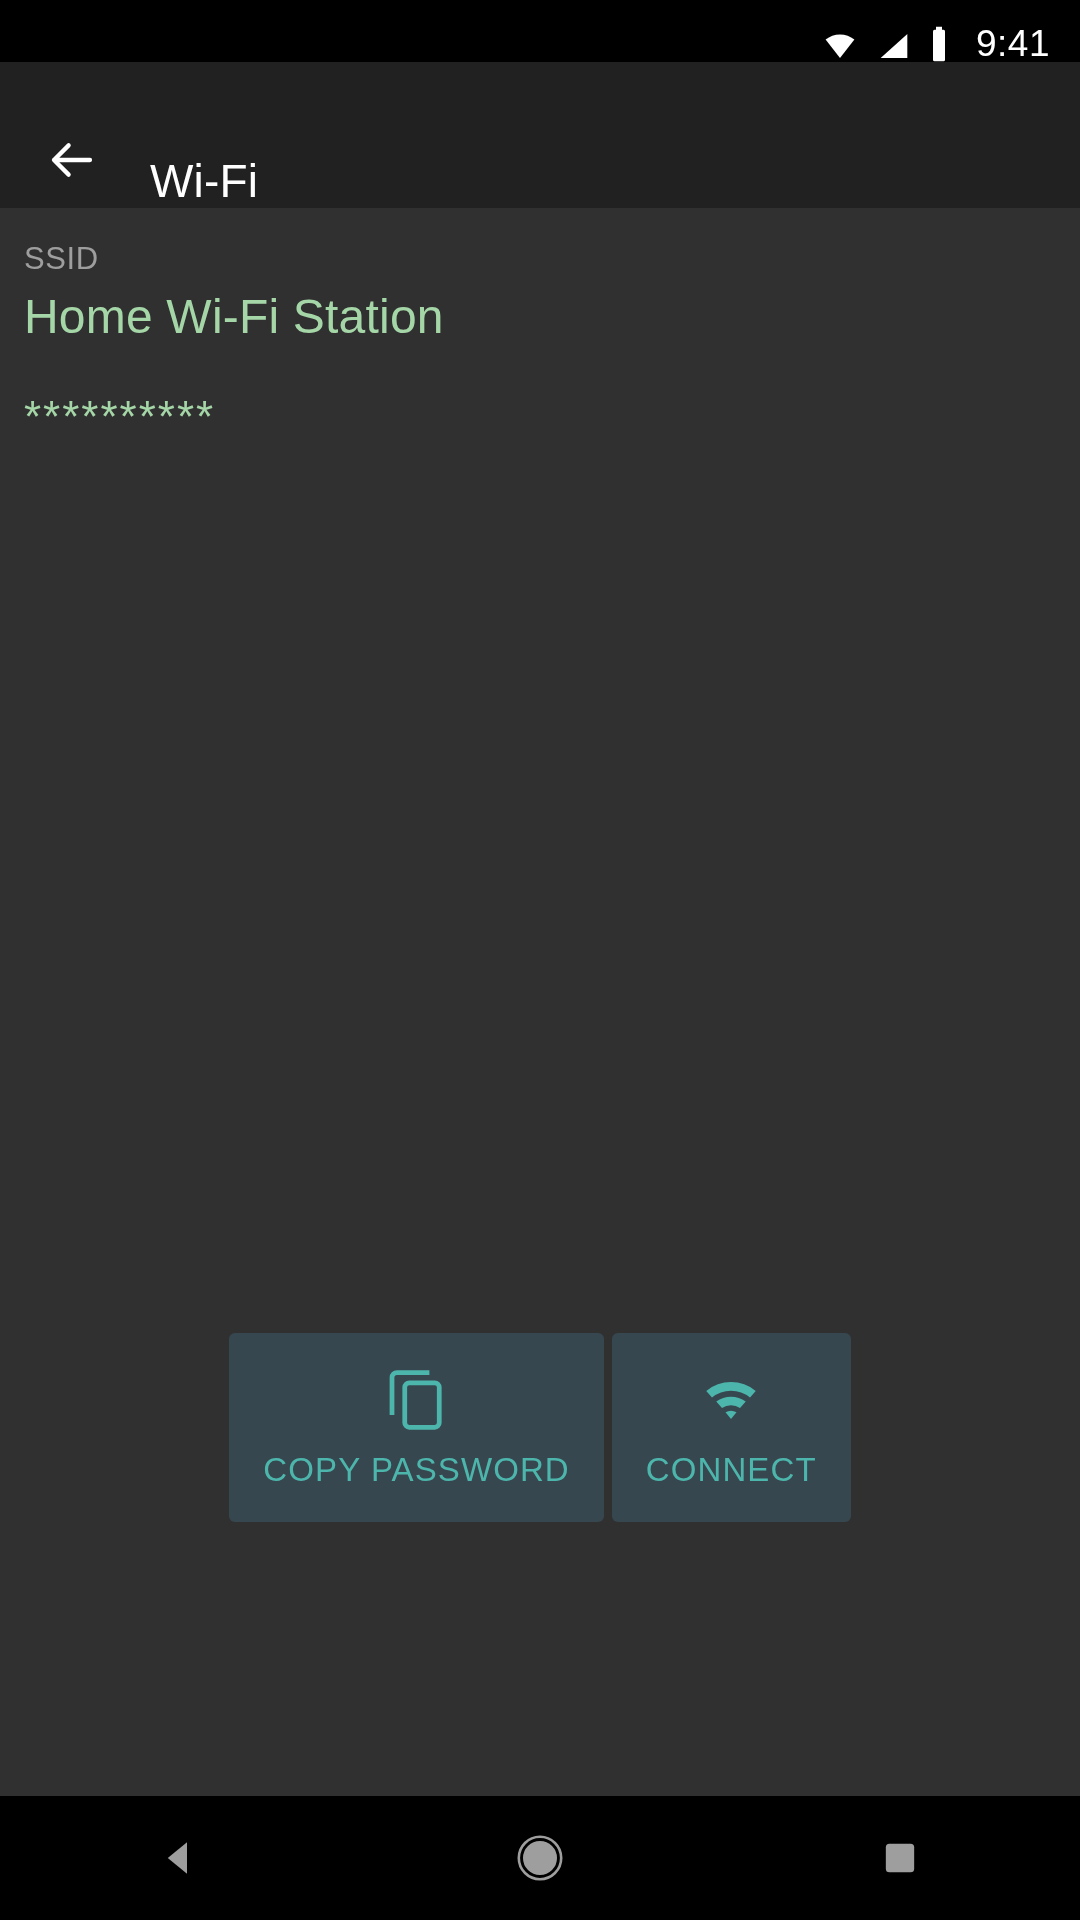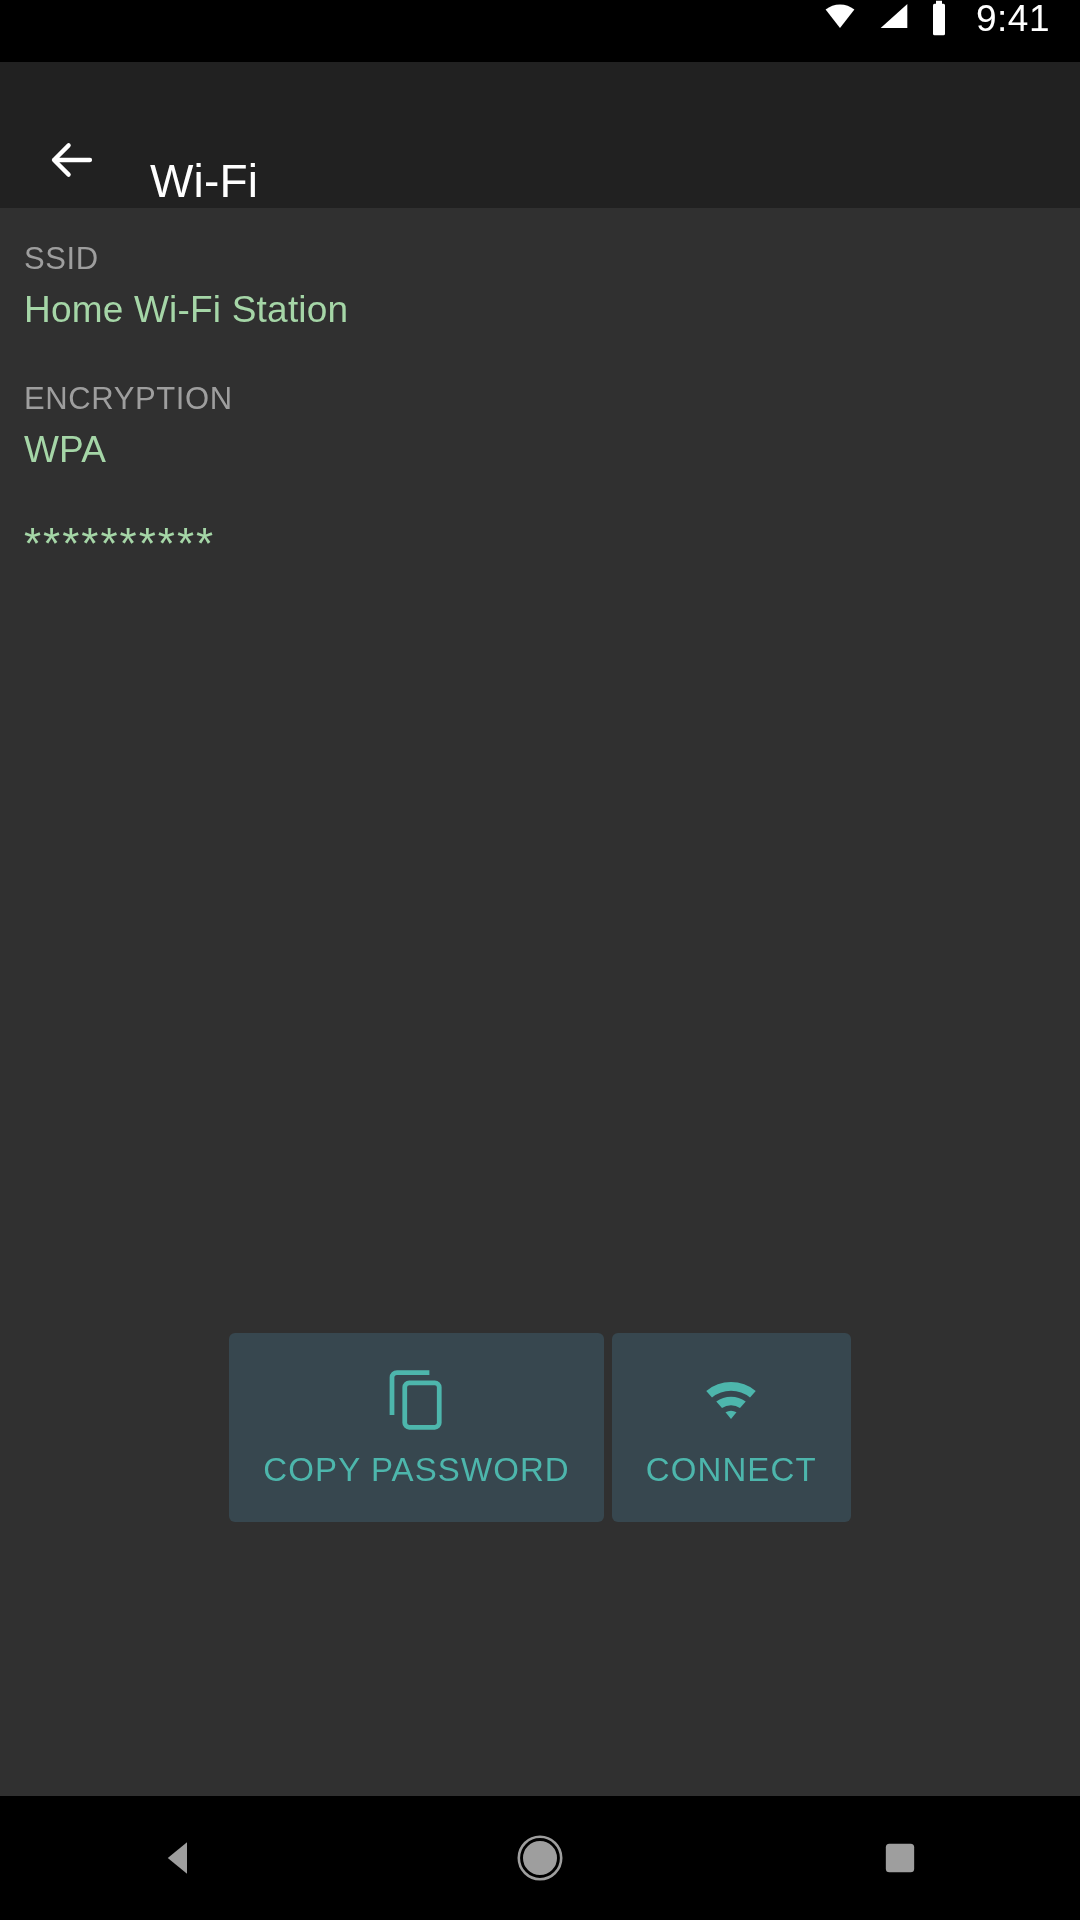--- a/index.html
+++ b/index.html
@@ -7,21 +7,21 @@
     width:1080px; height:1920px;
     background:#000;
     font-family:"Liberation Sans", sans-serif;
     overflow:hidden;
   }
   #screen { position:relative; width:1080px; height:1920px; background:#303030; }
 
   
   .status-bar {
     position:absolute; top:0; left:0; width:1080px; height:62px;
-    background:#000000; display:flex; align-items:flex-start;
+    background:#000000; display:flex; align-items:flex-end;
     justify-content:flex-end; padding-right:30px; gap:16px;
   }
   .sb-icon { display:flex; align-items:center; }
   .status-time {
     color:#ffffff; font-size:37px; letter-spacing:0.5px;
     margin-left:10px; line-height:1;
   }
 
   
   .app-bar {
@@ -39,21 +39,21 @@
 
   
   .content { position:absolute; top:208px; left:0; width:1080px; height:1588px;
              background:#303030; padding:32px 24px 0 24px; }
   .field { margin-bottom:48px; }
   .field-label {
     color:#9e9e9e; font-size:31px; letter-spacing:0.6px;
     text-transform:uppercase; line-height:1.2; margin-bottom:12px;
   }
   .field-value {
-    color:#a5d6a7; font-size:37px; line-height:1.15; letter-spacing:0.2px;
+    color:#a5d6a7; font-size:48px; line-height:1.15; letter-spacing:0.2px;
   }
   .field-value.masked { font-size:44px; letter-spacing:2px; }
 
   
   .actions {
     position:absolute; left:0; top:1125px; width:1080px;
     display:flex; justify-content:center; align-items:flex-start; gap:8px;
   }
   .action-card {
     background:#37474f; border-radius:6px;
@@ -108,24 +108,20 @@
     <div class="app-title">Wi-Fi</div>
   </div>
 
   <div class="content">
 
     <div class="field">
       <div class="field-label">SSID</div>
       <div class="field-value">Home Wi-Fi Station</div>
     </div>
 
-    <div class="field">
-      <div class="field-label">ENCRYPTION</div>
-      <div class="field-value">WPA</div>
-    </div>
 
     <div class="field">
       <div class="field-value masked">**********</div>
     </div>
 
     <div class="actions">
 
       <div class="action-card">
         <span class="action-icon">
           <svg width="60" height="60" viewBox="0 0 24 24">

